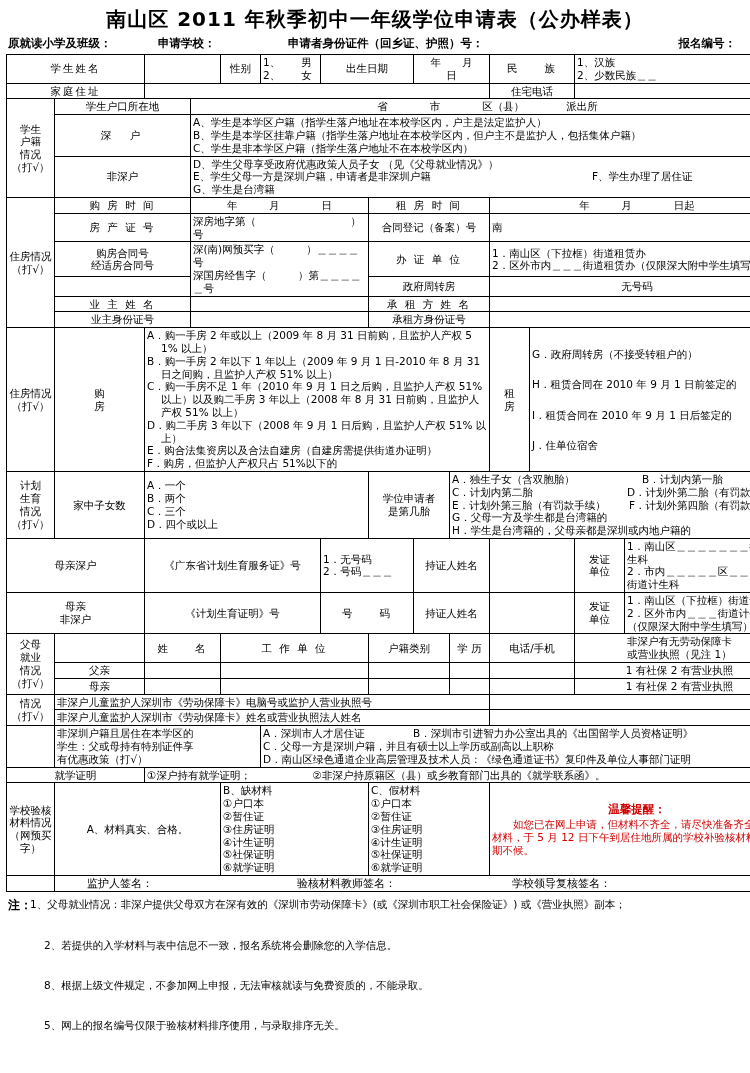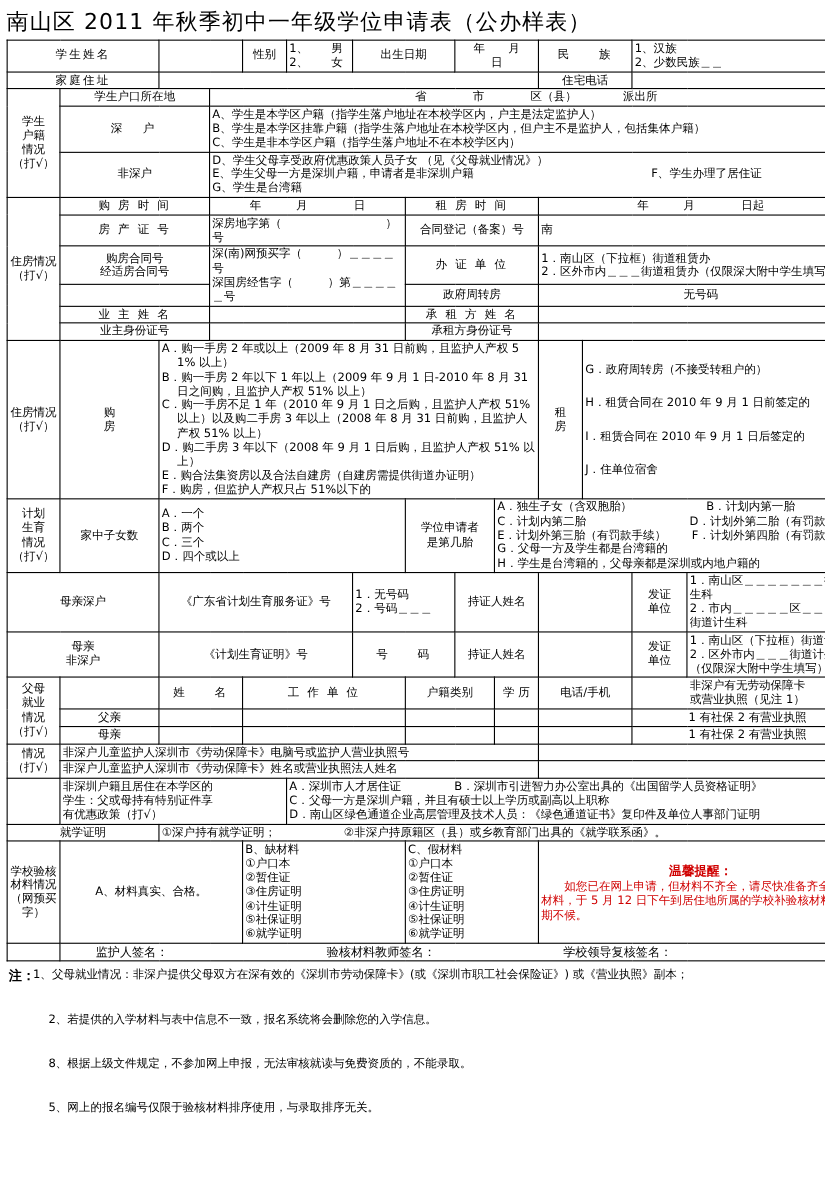--- a/index.html
+++ b/index.html
@@ -3,21 +3,21 @@
 <meta charset="utf-8">
 <style>
   html,body{margin:0;padding:0;background:#fff;}
   body{
     width:750px;height:1073px;
     font-family:"DejaVu Sans","Liberation Sans",sans-serif;
     color:#000;-webkit-font-smoothing:none;
   }
   .page{width:750px;height:1073px;position:relative;box-sizing:border-box;padding:0 6px;}
   .title{
-    text-align:left;font-size:20px;font-weight:normal;
+    text-align:center;font-size:20px;font-weight:bold;
     letter-spacing:1px;padding:8px 0 6px 0;line-height:1.1;
   }
   .preline{
     display:flex;font-size:11.5px;font-weight:bold;padding:0 2px 3px 2px;
     white-space:nowrap;
   }
   .preline .p1{width:150px;}
   .preline .p2{width:130px;}
   .preline .p3{flex:1;}
   .preline .p4{width:110px;text-align:right;padding-right:6px;}
@@ -60,20 +60,26 @@
   .blank{min-height:12px;}
   .hcell{line-height:1.35;}
 </style>
 </head>
 <body>
 
 <div class="page">
 
   <div class="title">南山区 2011 年秋季初中一年级学位申请表（公办样表）</div>
 
+  <div class="preline">
+    <span class="p1">原就读小学及班级：</span>
+    <span class="p2">申请学校：</span>
+    <span class="p3">申请者身份证件（回乡证、护照）号：</span>
+    <span class="p4">报名编号：</span>
+  </div>
 
   <table class="form">
     <colgroup>
       <col style="width:48px">
         <col style="width:90px">
         <col style="width:46px">
       <col style="width:30px">
         <col style="width:40px">
         <col style="width:60px">
       <col style="width:48px">

